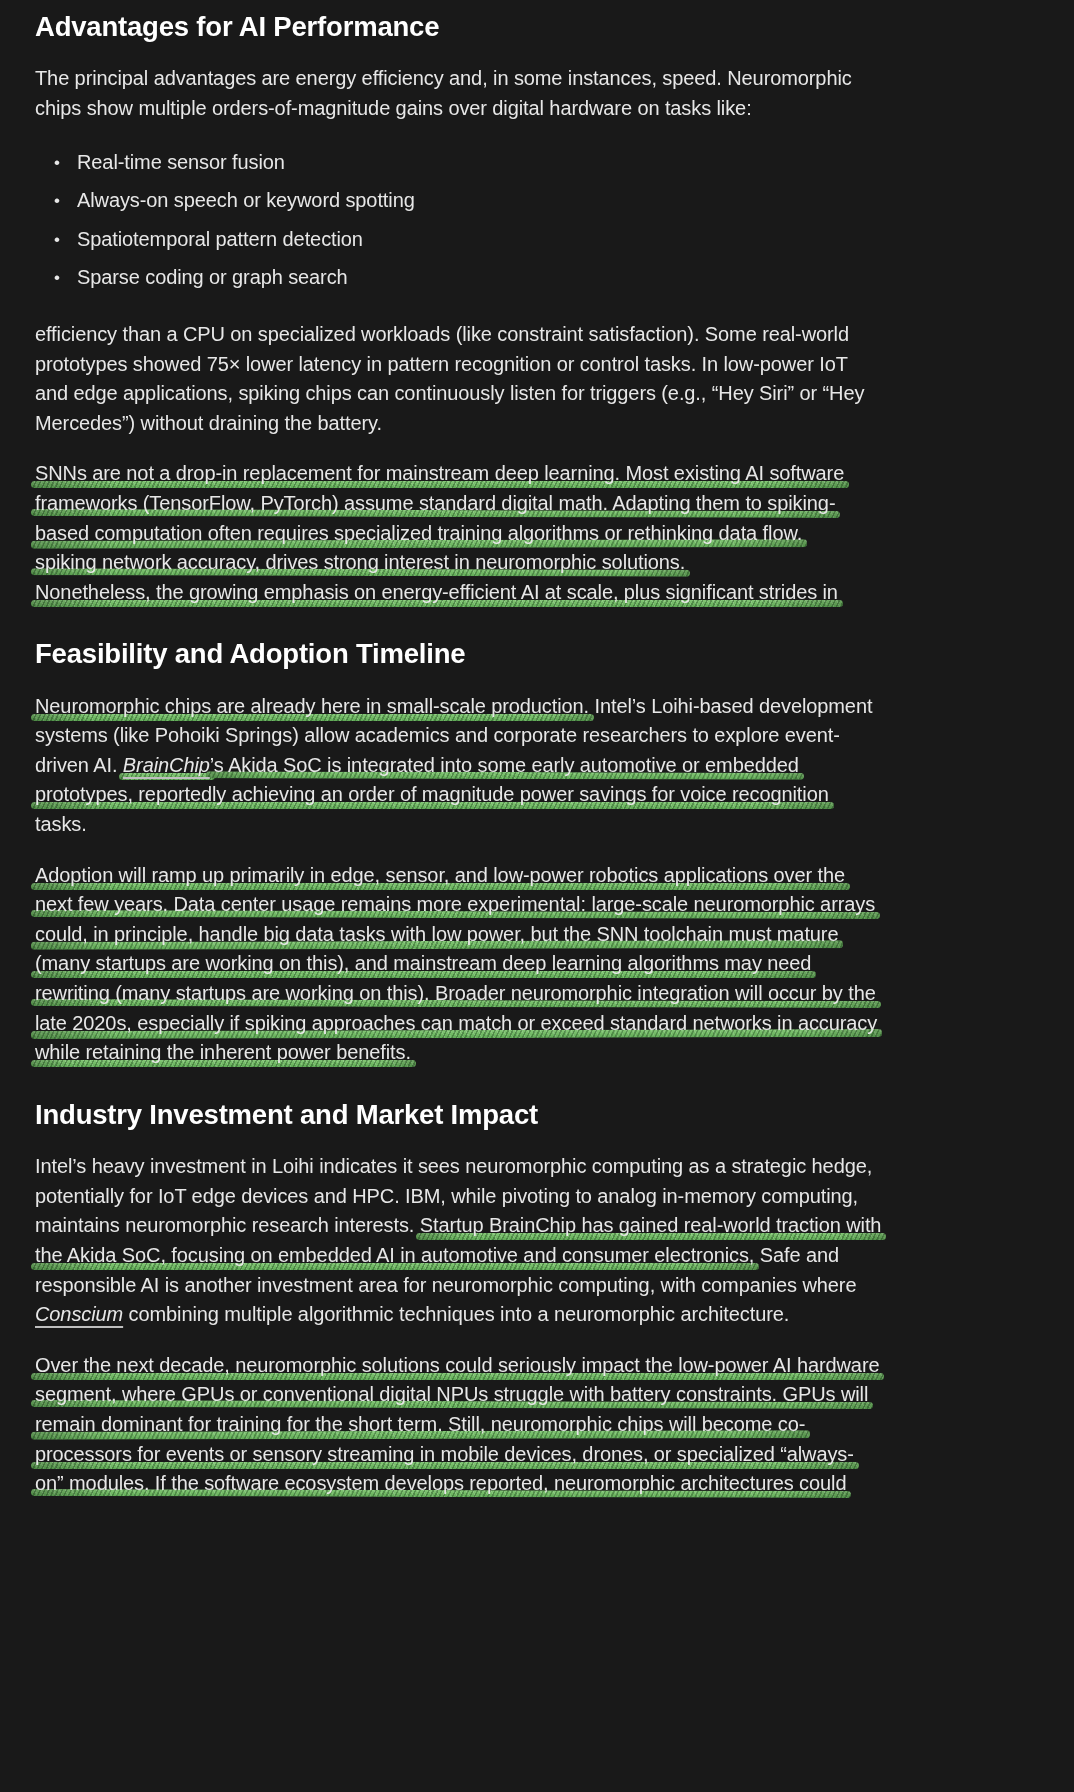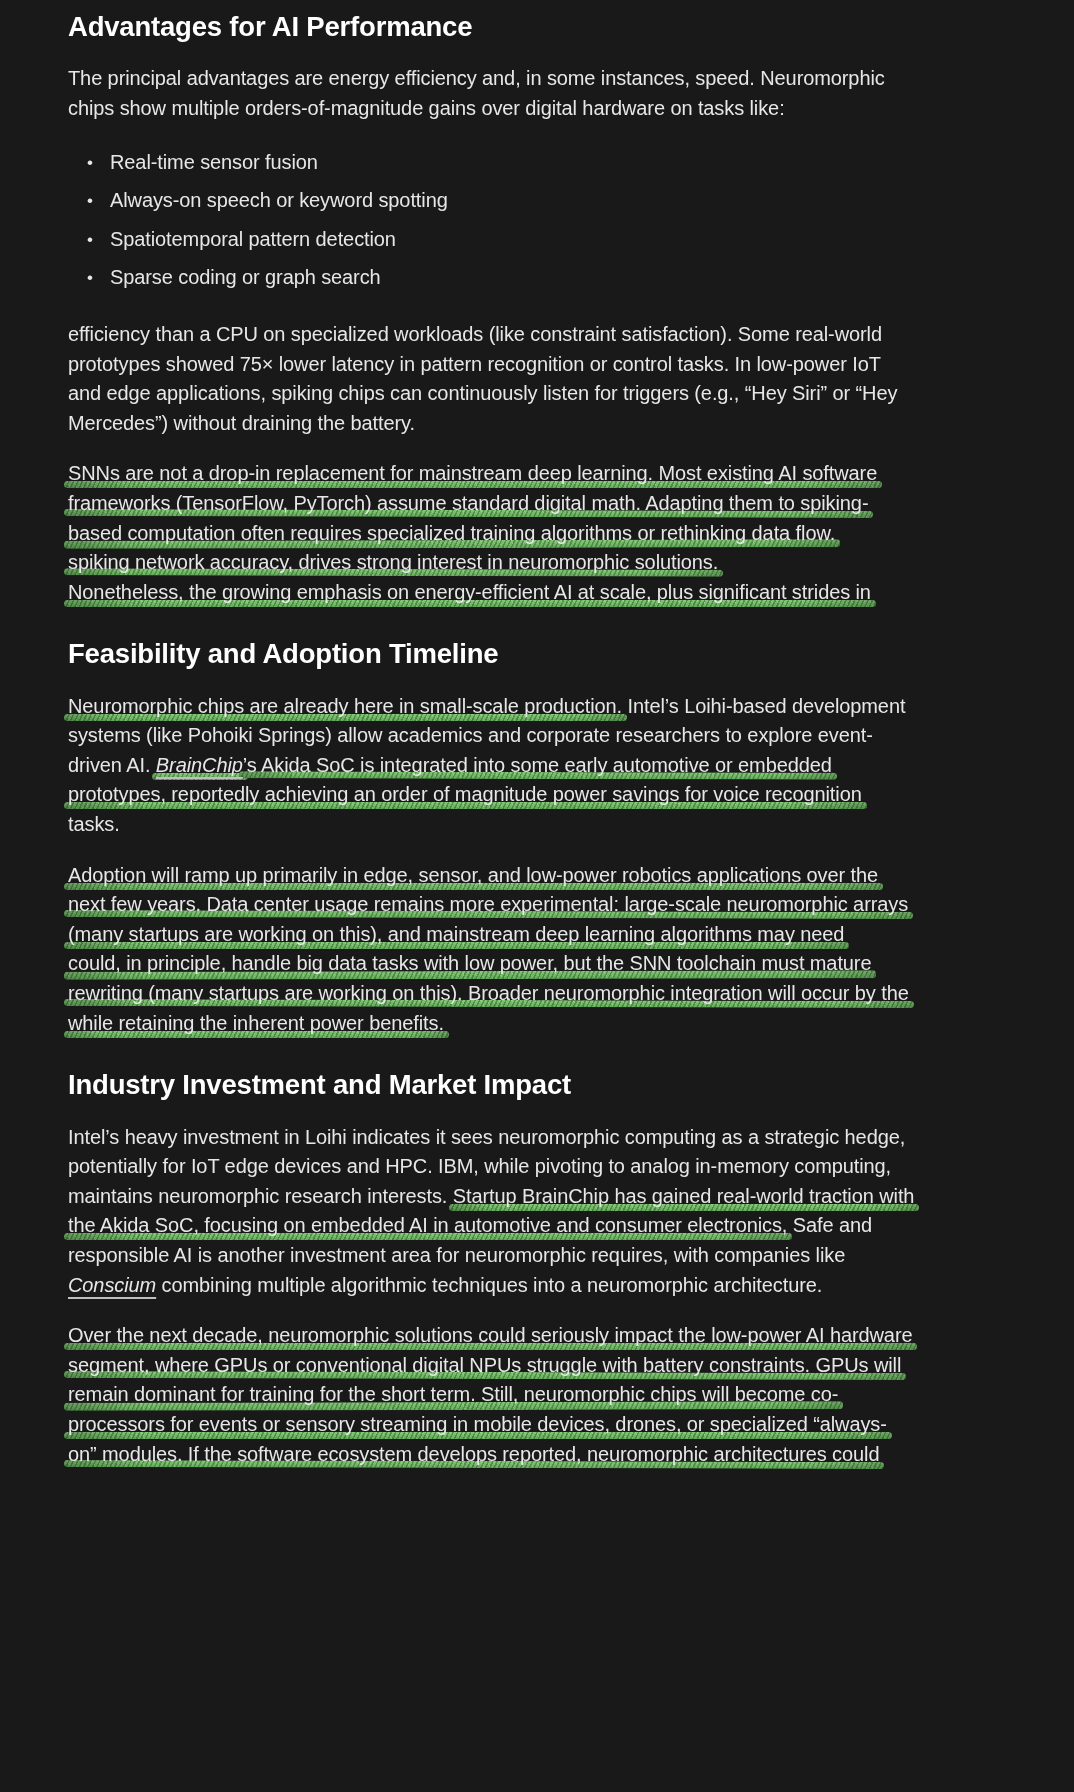--- a/index.html
+++ b/index.html
@@ -8,21 +8,21 @@
   }
   *{box-sizing:border-box;}
   html,body{margin:0;padding:0;}
   body{
     width:1074px;height:1792px;overflow:hidden;
     background:var(--bg);
     font-family:"Liberation Sans","DejaVu Sans",sans-serif;
     color:var(--text);
     -webkit-font-smoothing:antialiased;
   }
-  main.doc{padding:8px 60px 20px 68px;}
+  main.doc{padding:8px 60px 20px 35px;}
   h2{
     font-size:27.5px;line-height:1.25;font-weight:700;color:var(--heading);
     letter-spacing:-0.2px;margin:30px 0 20px 0;
   }
   h2:first-child{margin-top:2px;}
   .para{margin:0 0 21px 0;}
   .line{
     position:relative;z-index:0;display:block;white-space:pre;
     font-size:20px;line-height:29.6px;letter-spacing:-0.1px;
   }
@@ -88,32 +88,33 @@
     <div class="para">
       <div class="line"><span class="mk" data-v="0">Neuromorphic chips are already here in small-scale production.</span><span> Intel’s Loihi-based development</span></div>
       <div class="line"><span>systems (like Pohoiki Springs) allow academics and corporate researchers to explore event-</span></div>
       <div class="line"><span>driven AI. </span><a class="link mk" data-v="0">BrainChip</a><span class="mk" data-v="1">’s Akida SoC is integrated into some early automotive or embedded</span></div>
       <div class="line"><span class="mk" data-v="0">prototypes, reportedly achieving an order of magnitude power savings for voice recognition</span></div>
       <div class="line"><span>tasks.</span></div>
     </div>
     <div class="para">
       <div class="line"><span class="mk" data-v="0">Adoption will ramp up primarily in edge, sensor, and low-power robotics applications over the</span></div>
       <div class="line"><span class="mk" data-v="1">next few years. Data center usage remains more experimental: large-scale neuromorphic arrays</span></div>
+      <div class="line"><span class="mk" data-v="2">could, in principle, handle big data tasks with low power, but the SNN toolchain must mature</span></div>
       <div class="line"><span class="mk" data-v="0">(many startups are working on this), and mainstream deep learning algorithms may need</span></div>
-      <div class="line"><span class="mk" data-v="2">could, in principle, handle big data tasks with low power, but the SNN toolchain must mature</span></div>
       <div class="line"><span class="mk" data-v="1">rewriting (many startups are working on this). Broader neuromorphic integration will occur by the</span></div>
+      <div class="line"><span class="mk" data-v="2">late 2020s, especially if spiking approaches can match or exceed standard networks in accuracy</span></div>
       <div class="line"><span class="mk" data-v="0">while retaining the inherent power benefits.</span></div>
     </div>
     <h2>Industry Investment and Market Impact</h2>
     <div class="para">
       <div class="line"><span>Intel’s heavy investment in Loihi indicates it sees neuromorphic computing as a strategic hedge,</span></div>
       <div class="line"><span>potentially for IoT edge devices and HPC. IBM, while pivoting to analog in-memory computing,</span></div>
       <div class="line"><span>maintains neuromorphic research interests. </span><span class="mk" data-v="0">Startup BrainChip has gained real-world traction with</span></div>
       <div class="line"><span class="mk" data-v="0">the Akida SoC, focusing on embedded AI in automotive and consumer electronics,</span><span> Safe and</span></div>
-      <div class="line"><span>responsible AI is another investment area for neuromorphic requires, with companies like</span></div>
+      <div class="line"><span>responsible AI is another investment area for neuromorphic computing, with companies where</span></div>
       <div class="line"><a class="link">Conscium</a><span> combining multiple algorithmic techniques into a neuromorphic architecture.</span></div>
     </div>
     <div class="para">
       <div class="line"><span class="mk" data-v="0">Over the next decade, neuromorphic solutions could seriously impact the low-power AI hardware</span></div>
       <div class="line"><span class="mk" data-v="1">segment, where GPUs or conventional digital NPUs struggle with battery constraints. GPUs will</span></div>
       <div class="line"><span class="mk" data-v="2">remain dominant for training for the short term. Still, neuromorphic chips will become co-</span></div>
       <div class="line"><span class="mk" data-v="0">processors for events or sensory streaming in mobile devices, drones, or specialized “always-</span></div>
       <div class="line"><span class="mk" data-v="1">on” modules. If the software ecosystem develops reported, neuromorphic architectures could</span></div>
     </div>
   </main>

